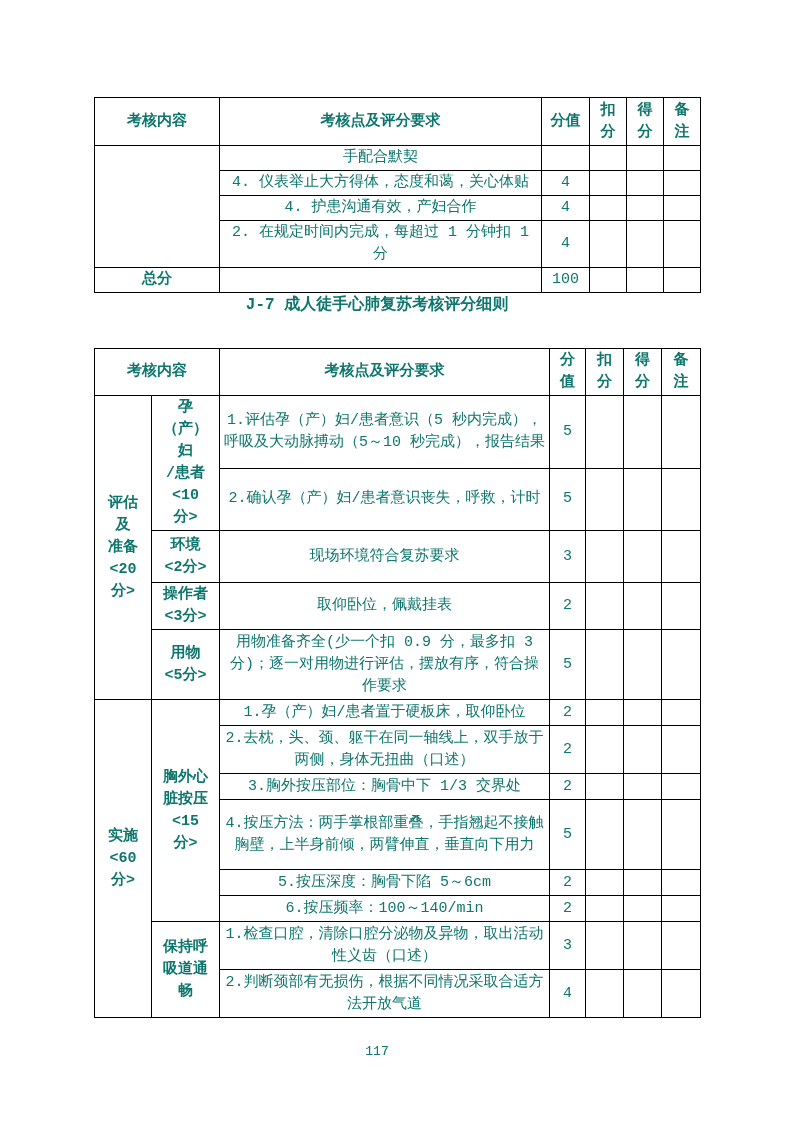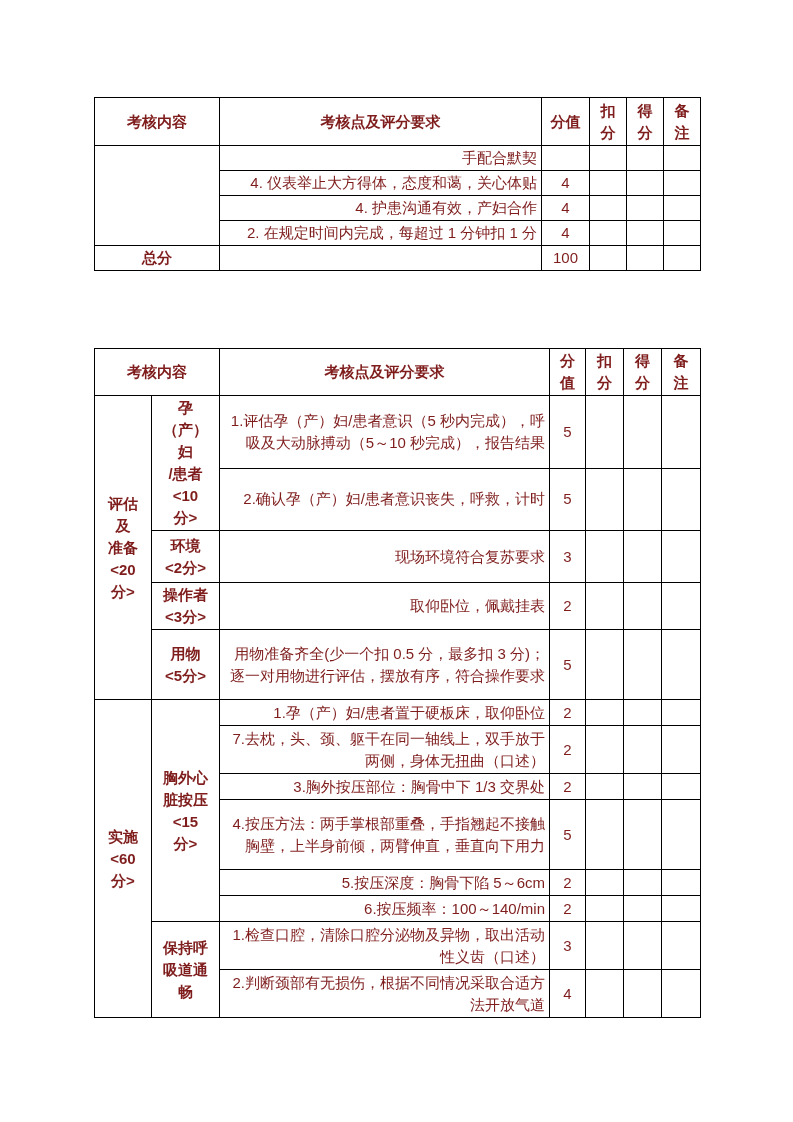--- a/index.html
+++ b/index.html
@@ -2,22 +2,22 @@
 <html><head>
 <meta charset="utf-8">
 <style>
   * { box-sizing: border-box; }
   html, body { margin: 0; padding: 0; background: #ffffff; }
   .page {
     position: relative;
     width: 754px;
     height: 1122px;
     background: #ffffff;
-    color: #7f1d1d;
-    font-family: Liberation Sans, sans-serif;
+    color: #0f766e;
+    font-family: Liberation Mono, monospace;
     overflow: hidden;
   }
   table.tbl {
     position: absolute;
     border-collapse: collapse;
     table-layout: fixed;
   }
   .tbl th, .tbl td {
     border: 1px solid #000;
     padding: 1px 4px;
@@ -30,21 +30,21 @@
   .tbl th {
     font-weight: bold;
     text-align: center;
     font-size: 15px;
     padding: 1px 2px;
   }
   .t1 { left: 94px; top: 97px;  width: 606px; }
   .t2 { left: 94px; top: 348px; width: 606px; }
   .pre { white-space: pre-line; line-height: 20px; }
   .num { text-align: center; }
-  .txt { text-align: right; padding-right: 8px; }
+  .txt { text-align: center; padding-right: 8px; }
   .indent { padding-left: 14px; margin-left: 42px; }
   .cat, .sub {
     font-weight: bold;
     text-align: center;
     white-space: pre-line;
     line-height: 22px;
     padding: 1px 2px;
   }
   .total-label { font-weight: bold; text-align: center; margin-left: 32px; }
   .blank { }
@@ -135,20 +135,21 @@
         <td class="total-label">总分</td>
         <td class="blank"></td>
         <td class="num">100</td>
         <td class="blank"></td>
         <td class="blank"></td>
         <td class="blank"></td>
       </tr>
     </tbody>
   </table>
 
+  <div class="title">J-7 成人徒手心肺复苏考核评分细则</div>
 
   <table class="tbl t2">
     <colgroup>
       <col style="width:57px">
         <col style="width:68px">
         <col style="width:330px">
         <col style="width:36px">
       <col style="width:38px">
         <col style="width:38px">
         <col style="width:39px">
@@ -207,42 +208,42 @@
 &lt;3分&gt;</td>
         <td class="txt">取仰卧位，佩戴挂表</td>
         <td class="num">2</td>
         <td class="blank"></td>
         <td class="blank"></td>
         <td class="blank"></td>
       </tr>
       <tr class="h70">
         <td class="sub">用物
 &lt;5分&gt;</td>
-        <td class="txt">用物准备齐全(少一个扣 0.5 分，最多扣 3 分)；逐一对用物进行评估，摆放有序，符合操作要求</td>
+        <td class="txt">用物准备齐全(少一个扣 0.9 分，最多扣 3 分)；逐一对用物进行评估，摆放有序，符合操作要求</td>
         <td class="num">5</td>
         <td class="blank"></td>
         <td class="blank"></td>
         <td class="blank"></td>
       </tr>
       <tr class="h26">
         <td class="cat" rowspan="8">实施
 &lt;60
 分&gt;</td>
         <td class="sub" rowspan="6">胸外心
 脏按压
 &lt;15
 分&gt;</td>
         <td class="txt">1.孕（产）妇/患者置于硬板床，取仰卧位</td>
         <td class="num">2</td>
         <td class="blank"></td>
         <td class="blank"></td>
         <td class="blank"></td>
       </tr>
       <tr class="h48">
-        <td class="txt">7.去枕，头、颈、躯干在同一轴线上，双手放于两侧，身体无扭曲（口述）</td>
+        <td class="txt">2.去枕，头、颈、躯干在同一轴线上，双手放于两侧，身体无扭曲（口述）</td>
         <td class="num">2</td>
         <td class="blank"></td>
         <td class="blank"></td>
         <td class="blank"></td>
       </tr>
       <tr class="h26">
         <td class="txt">3.胸外按压部位：胸骨中下 1/3 交界处</td>
         <td class="num">2</td>
         <td class="blank"></td>
         <td class="blank"></td>
@@ -282,14 +283,15 @@
       <tr class="h48">
         <td class="txt">2.判断颈部有无损伤，根据不同情况采取合适方法开放气道</td>
         <td class="num">4</td>
         <td class="blank"></td>
         <td class="blank"></td>
         <td class="blank"></td>
       </tr>
     </tbody>
   </table>
 
+  <div class="pageno">117</div>
 
 </div>
 
 </body></html>

